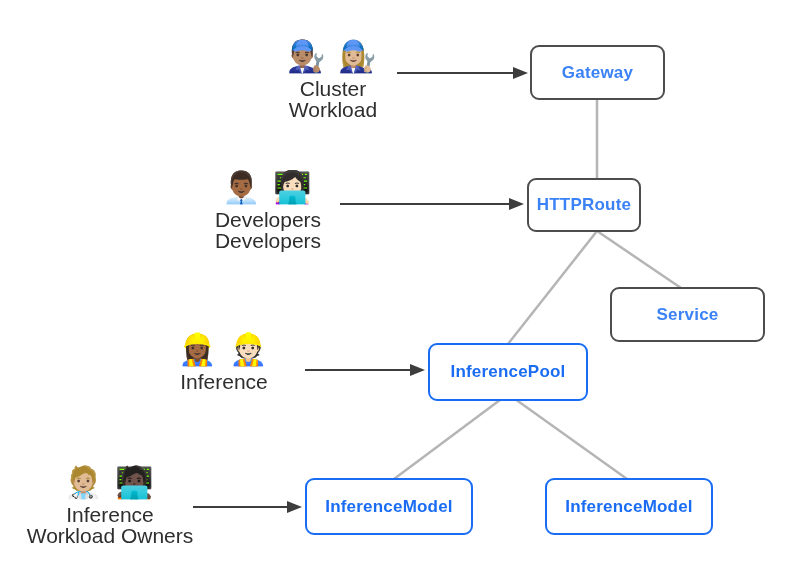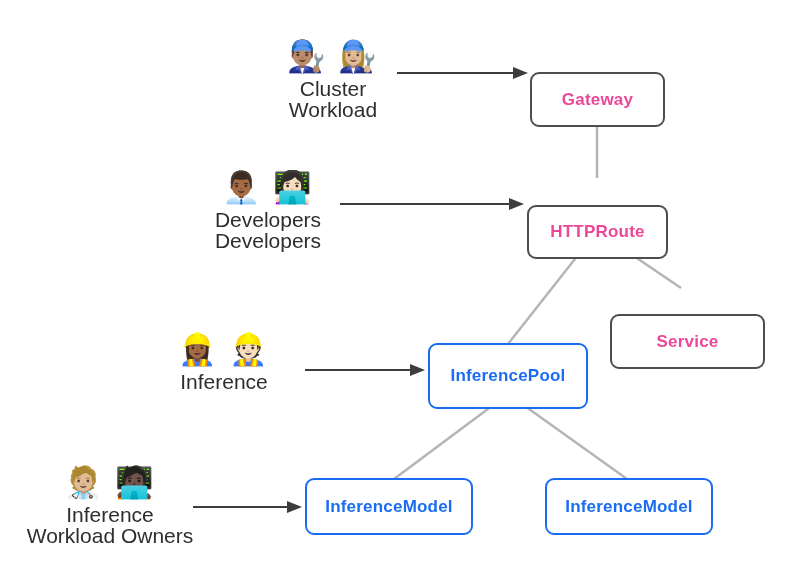--- a/index.html
+++ b/index.html
@@ -28,22 +28,21 @@
     display: flex;
     align-items: center;
     justify-content: center;
     font-weight: bold;
     font-size: 17px;
     letter-spacing: 0.2px;
     box-sizing: border-box;
   }
   .node.core {
     border: 2.5px solid #4d4d4d;
-    color: #ec4899;
-    margin-top: 27px;
+    color: #3b82f6;
   }
   .node.ext {
     border: 2.5px solid #1a6df2;
     color: #1a6df2;
   }
   .actor {
     position: absolute;
     transform: translateX(-50%);
     text-align: center;
     width: max-content;
@@ -88,29 +87,29 @@
     <g>
       <line x1="193" y1="507" x2="289" y2="507" stroke="#3d3d3d" stroke-width="2"></line>
       <polygon points="302,507 287,501 287,513" fill="#3d3d3d"></polygon>
     </g>
   </svg>
 
   <div class="node core" style="left:530px; top:45px; width:135px; height:55px;">
     <span>Gateway</span>
   </div>
 
-  <div class="node core" style="left:527px; top:178px; width:141px; height:54px;">
+  <div class="node core" style="left:527px; top:178px; width:114px; height:54px;">
     <span>HTTPRoute</span>
   </div>
 
   <div class="node core" style="left:610px; top:287px; width:155px; height:55px;">
     <span>Service</span>
   </div>
 
-  <div class="node ext" style="left:428px; top:343px; width:160px; height:66px;">
+  <div class="node ext" style="left:428px; top:343px; width:160px; height:58px;">
     <span>InferencePool</span>
   </div>
 
   <div class="node ext" style="left:305px; top:478px; width:168px; height:57px;">
     <span>InferenceModel</span>
   </div>
 
   <div class="node ext" style="left:545px; top:478px; width:168px; height:57px;">
     <span>InferenceModel</span>
   </div>

